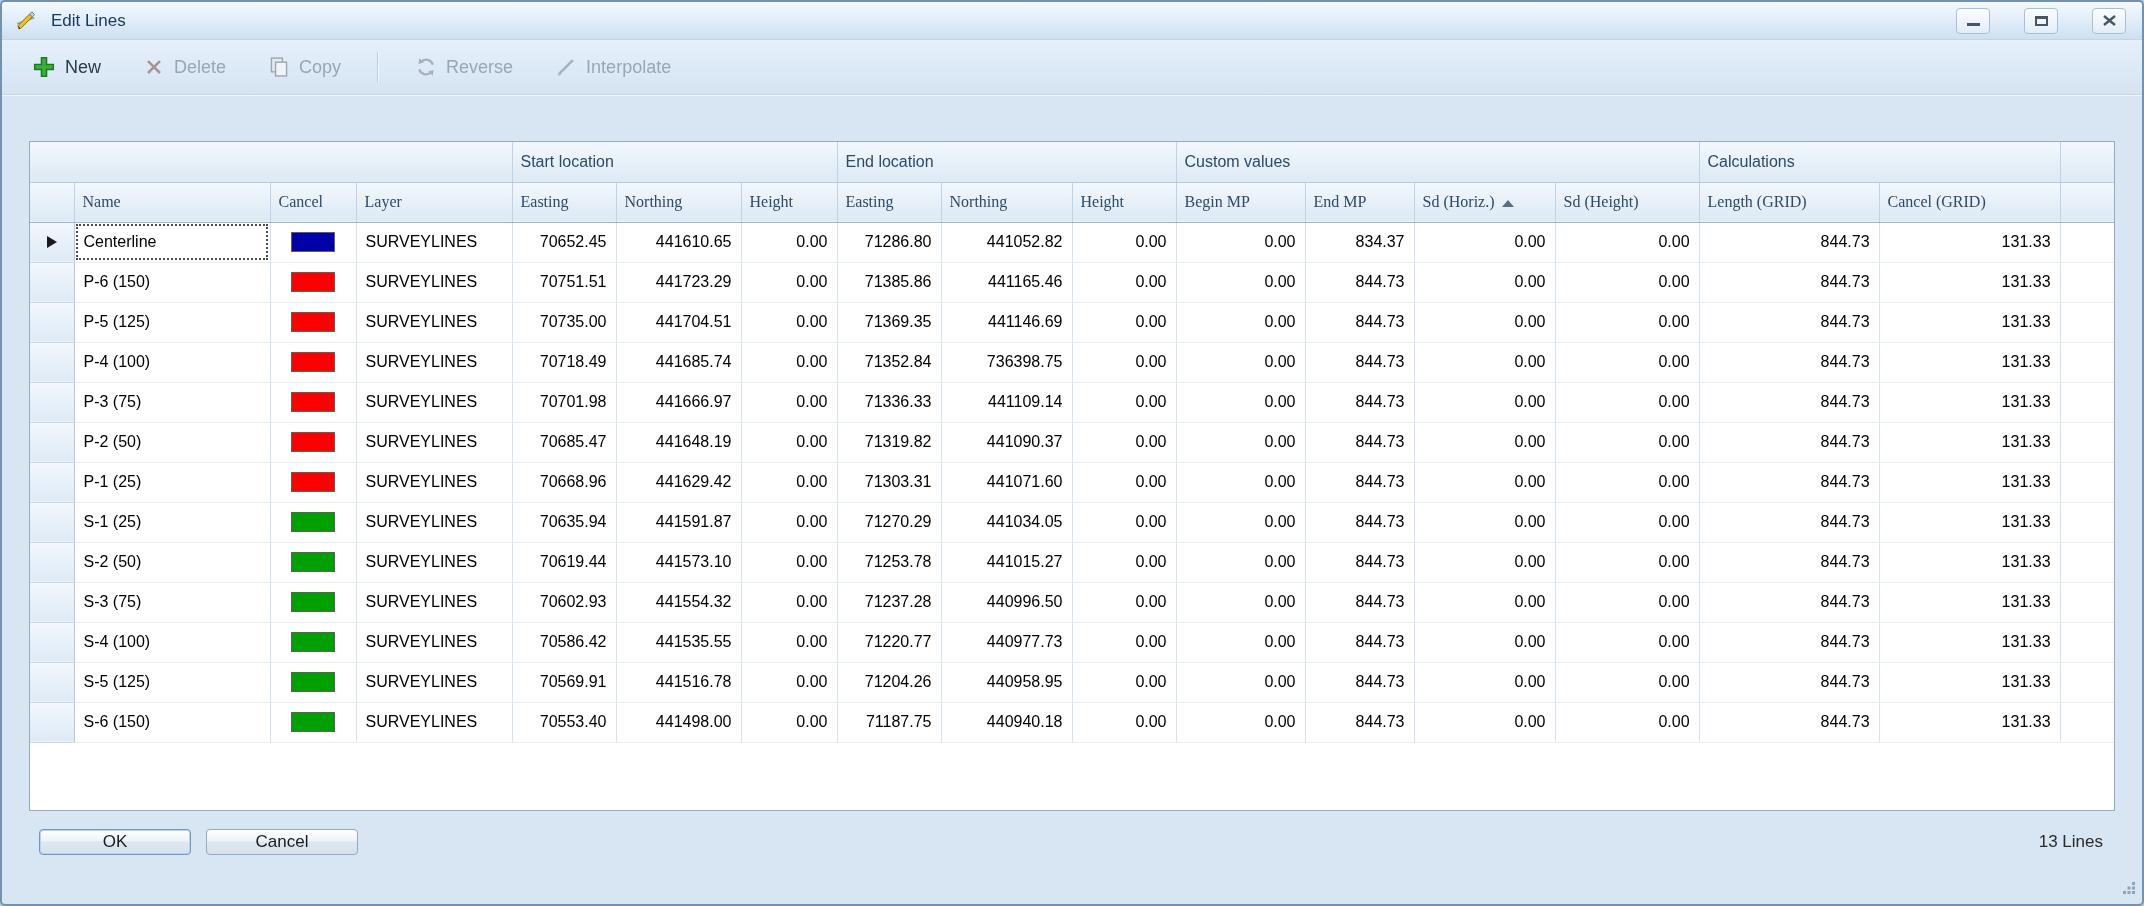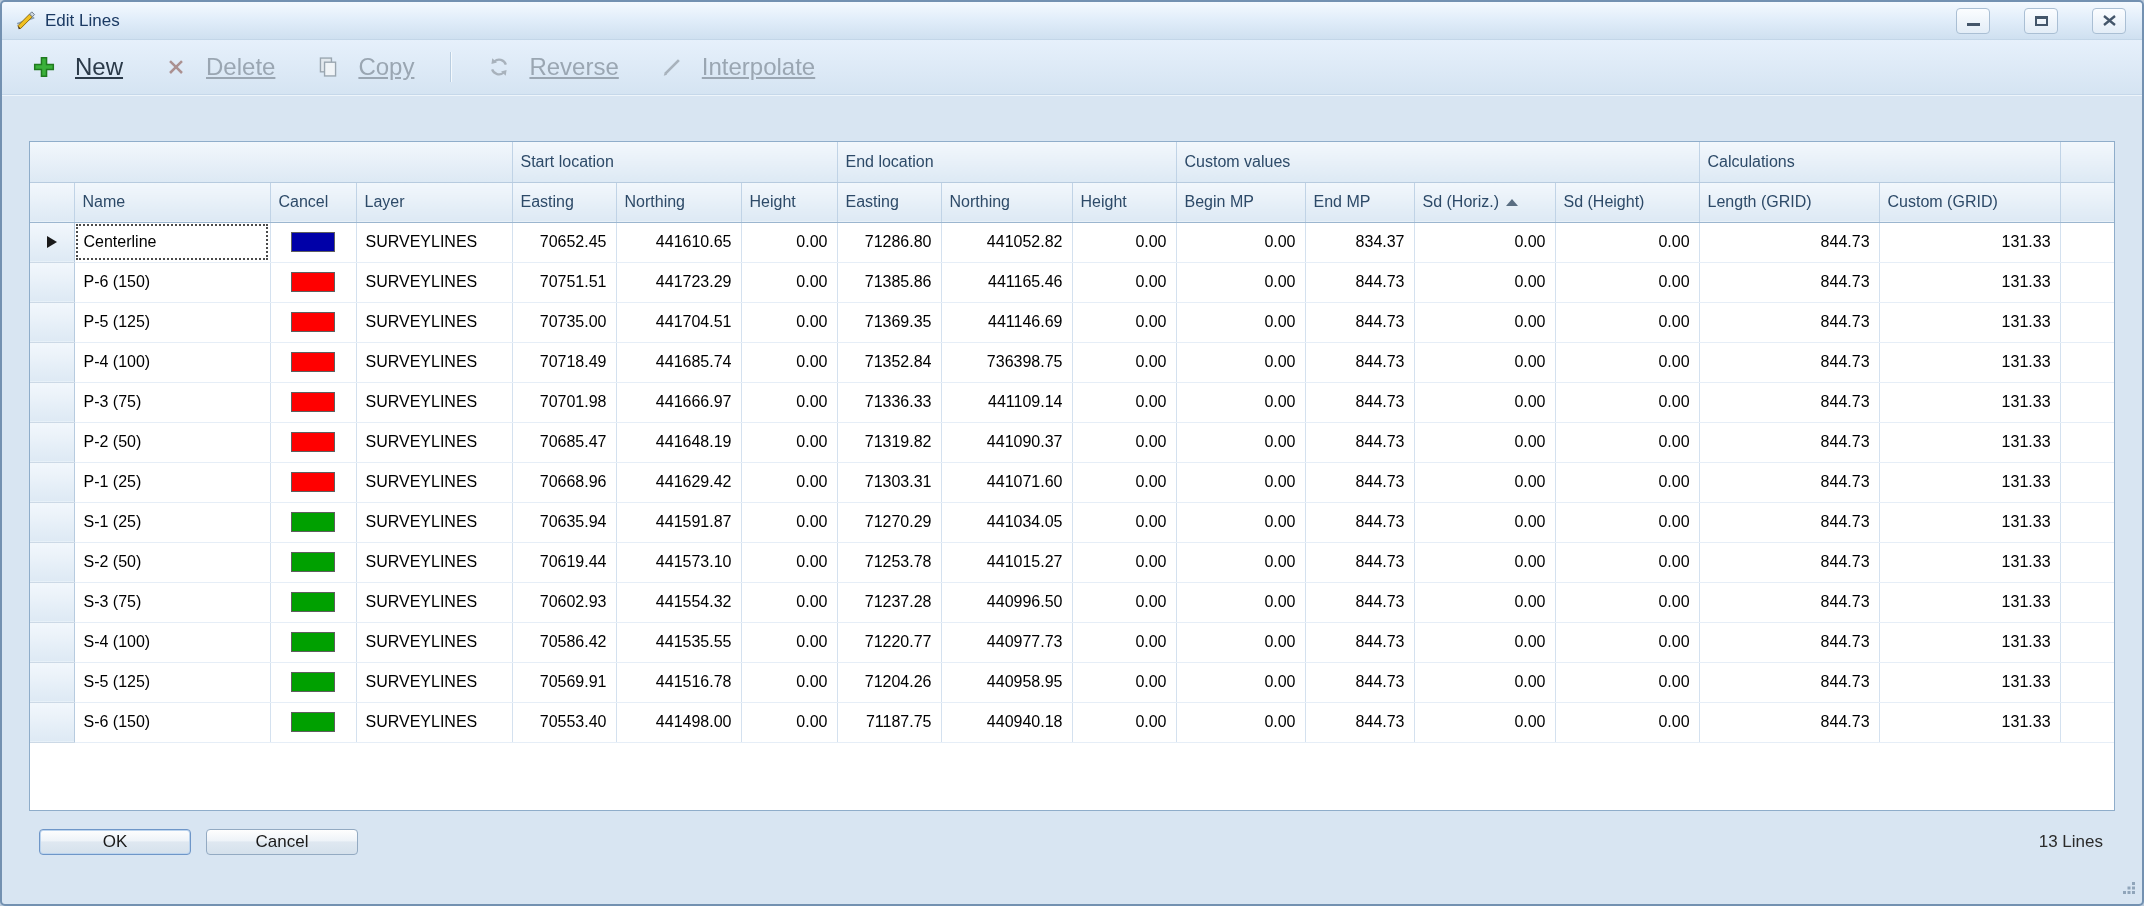--- a/index.html
+++ b/index.html
@@ -1,39 +1,39 @@
 <!DOCTYPE html>
 <html><head>
 <meta charset="utf-8">
 <style>
   html,body{margin:0;padding:0;background:#b9c9da;}
   body{width:2144px;height:906px;font-family:"Liberation Sans","DejaVu Sans",sans-serif;overflow:hidden;}
   .window{position:relative;width:2144px;height:906px;box-sizing:border-box;border:2px solid #7391b1;border-radius:5px;background:#d8e5f2;display:flex;flex-direction:column;overflow:hidden;}
 
   
-  .titlebar{height:37px;flex:0 0 37px;display:flex;align-items:center;gap:8px;padding:0 16px 0 13px;background:linear-gradient(180deg,#f4f9fe 0%,#e2eefa 45%,#cfe0f0 100%);border-bottom:1px solid #c3d6e8;border-radius:3px 3px 0 0;}
+  .titlebar{height:37px;flex:0 0 37px;display:flex;align-items:center;gap:14px;padding:0 16px 0 13px;background:linear-gradient(180deg,#f4f9fe 0%,#e2eefa 45%,#cfe0f0 100%);border-bottom:1px solid #c3d6e8;border-radius:3px 3px 0 0;}
   .title{font-size:17px;color:#1b3a63;}
   .win-controls{margin-left:auto;display:flex;gap:34px;align-items:center;}
   .wbtn{width:32px;height:24px;display:flex;align-items:center;justify-content:center;border:1px solid #aabfd4;border-radius:4px;background:linear-gradient(#fbfdff,#e3edf7);cursor:default;}
   .shape-min{width:13px;height:3px;background:#44566a;margin-top:8px;}
   .shape-max{width:13px;height:10px;box-sizing:border-box;border:2px solid #44566a;border-top-width:3px;}
 
   
   .toolbar{height:54px;flex:0 0 54px;display:flex;align-items:center;gap:26px;padding:0 0 0 22px;background:linear-gradient(#e6f0fb,#d5e4f2);border-bottom:1px solid #c6d8ea;box-shadow:0 1px 0 #eef5fb;}
-  .tbtn{display:flex;align-items:center;gap:19px;background:none;border:none;padding:4px 8px;font-family:inherit;font-size:24px;cursor:default;text-decoration:underline;}
+  .tbtn{display:flex;align-items:center;gap:9px;background:none;border:none;padding:4px 8px;font-family:inherit;font-size:18px;cursor:default;}
   .tbtn.enabled{color:#2b3a49;}
   .tbtn.disabled{color:#9aa6b2;}
   .ticon{display:flex;align-items:center;}
   .tsep{width:0;height:30px;border-left:1px solid #b9cde0;border-right:1px solid #f4f9fd;margin:0 2px;}
 
   
   .grid-wrap{margin:46px 27px 0 27px;height:670px;flex:0 0 670px;background:#ffffff;border:1px solid #8fadca;box-sizing:border-box;overflow:hidden;}
   table{border-collapse:collapse;table-layout:fixed;width:2084px;font-size:16px;}
   th{font-weight:normal;text-align:left;height:40px;padding:0 8px;background:linear-gradient(#f2f7fc,#dde9f4);color:#2d4a68;border-right:1px solid #c0d3e6;border-bottom:1px solid #b7cbdf;overflow:hidden;white-space:nowrap;box-sizing:border-box;}
-  tr.header-row th{border-bottom:1px solid #9cb6cf;}
+  tr.header-row th{border-bottom:1px solid #9cb6cf;font-family:Liberation Serif, serif;}
   th.last,td.last{border-right:none;}
   td{height:40px;padding:0 9px;border-right:1px solid #d4e1ef;border-bottom:1px solid #e6eef7;white-space:nowrap;overflow:hidden;color:#000;background:#fff;box-sizing:border-box;}
   td.num{text-align:right;}
   td.sel-c{background:linear-gradient(#f2f7fc,#dde9f4);border-right:1px solid #b7cbdf;border-bottom:1px solid #ccd9e6;padding:0;}
   td.color-c{text-align:center;}
   .swatch{display:inline-block;width:42px;height:18px;border:1px solid #5f5f5f;vertical-align:middle;}
   .cur-arrow{width:0;height:0;border-left:10px solid #1a1a1a;border-top:6px solid transparent;border-bottom:6px solid transparent;margin:0 auto;}
   td.focus-cell{outline:2px dotted #4a4a4a;outline-offset:-4px;margin-top:19px;}
   .sort-arrow{display:inline-block;margin-left:7px;width:0;height:0;border-left:6px solid transparent;border-right:6px solid transparent;border-bottom:7px solid #5a6e82;vertical-align:middle;}
 
@@ -162,21 +162,21 @@
             <th><span>Northing</span></th>
             <th><span>Height</span></th>
             <th><span>Easting</span></th>
             <th><span>Northing</span></th>
             <th><span>Height</span></th>
             <th><span>Begin MP</span></th>
             <th><span>End MP</span></th>
             <th><span>Sd (Horiz.)</span><span class="sort-arrow"></span></th>
             <th><span>Sd (Height)</span></th>
             <th><span>Length (GRID)</span></th>
-            <th><span>Custom (GRID)</span></th>
+            <th><span>Cancel (GRID)</span></th>
             <th class="last"></th>
           </tr>
         </thead>
         <tbody>
           <tr>
             <td class="sel-c">
               <div class="cur-arrow"></div>
             </td>
             <td class="focus-cell">Centerline</td>
             <td class="color-c"><span class="swatch" style="background: rgb(0, 0, 168);"></span></td>

